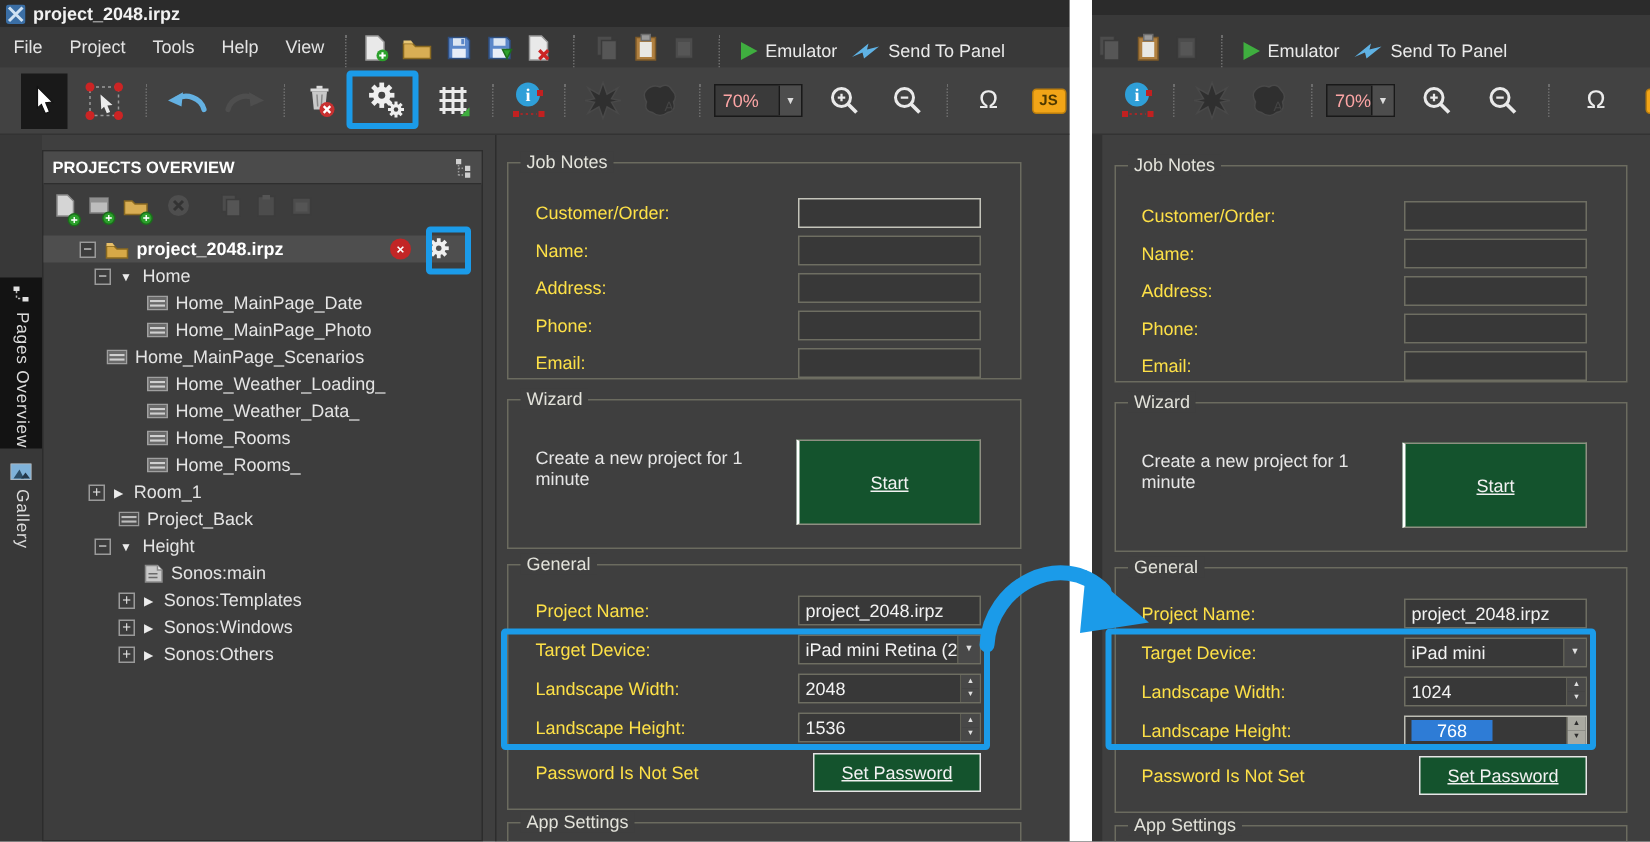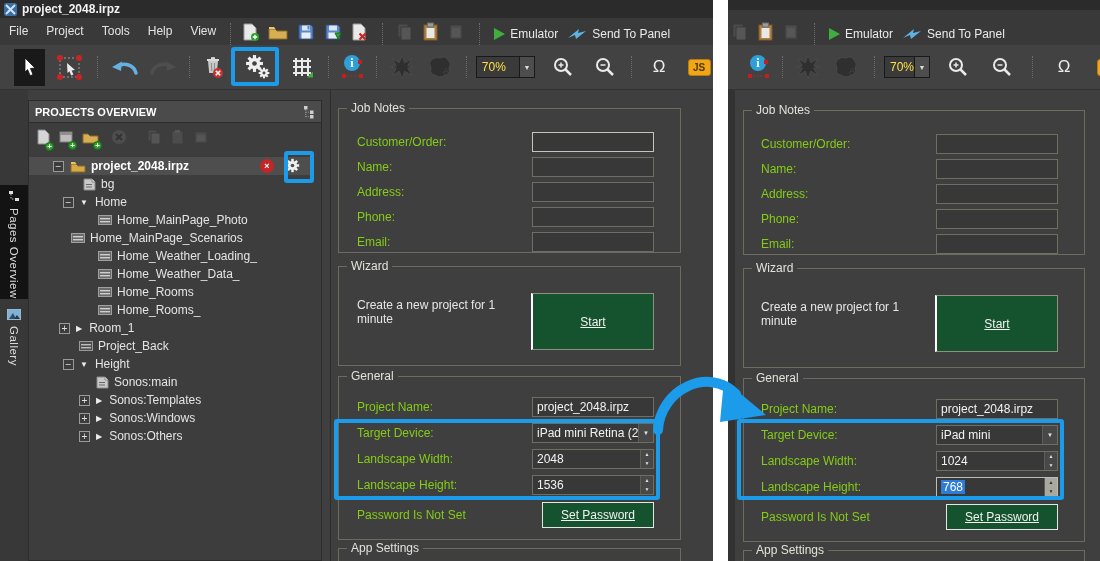--- a/index.html
+++ b/index.html
@@ -22,21 +22,21 @@
              display:flex; align-items:flex-end; }
   .menu-item { padding:0 9px; line-height:27px; color:#e3e3e3; cursor:default; }
   .tb1-icons { display:flex; align-items:center; gap:9px; margin-left:6px; }
   .vsep { width:1px; height:22px; border-left:1px dotted #6d6d6d; margin:0 5px; }
   .tb2 { position:absolute; left:0; right:0; top:45px; height:45px; background:#424242;
          border-bottom:1px solid #333; display:flex; align-items:center; }
   .tbtn { display:flex; align-items:center; justify-content:center; height:36px; min-width:28px; }
   .label-btn { display:flex; align-items:center; gap:5px; color:#eaeaea; }
   .zoom-dd { width:62px; height:22px; background:#3a3a3a; border:1px solid #191919;
              display:flex; align-items:center; }
-  .zoom-dd .val { flex:1; padding-left:5px; color:#fde047; }
+  .zoom-dd .val { flex:1; padding-left:5px; color:#fca5a5; }
   .zoom-dd .dbtn { width:15px; height:100%; background:#4d4d4d; border-left:1px solid #191919;
                    display:flex; align-items:center; justify-content:center; font-size:7px; color:#ddd; }
   .omega { font-size:17px; color:#ededed; }
   .js-badge { width:23px; height:17px; background:#f2a517; border:1px solid #b97d0e; border-radius:3px;
               color:#4d3800; font-size:10px; font-weight:bold; display:flex; align-items:center; justify-content:center; }
   .cursor-btn { background:#191919; width:33px; height:37px; }
   .gear-glyph { position:relative; width:26px; height:26px; }
   .play-tri { width:0; height:0; border-left:11px solid #3fae3f; border-top:6px solid transparent; border-bottom:6px solid transparent; }
   .disabled-star { opacity:.9; }
 
@@ -68,35 +68,35 @@
   .tree-gear { position:absolute; right:12px; top:1px; }
 
   
   .formpane { position:absolute; top:90px; bottom:0; background:#3f3f3f; }
   #left-form { left:330px; width:383px; border-left:1px solid #2d2d2d; }
   #right-form { left:7px; width:365px; }
   .edge-strip { position:absolute; left:0; top:90px; width:7px; height:471px; background:#323232; }
   .fs { position:absolute; border:1px solid #6b6b5f; }
   .leg { position:absolute; top:-8px; left:8px; background:#3f3f3f; padding:0 4px; color:#e2e2da; }
   .fr { display:flex; align-items:center; height:20px; margin-bottom:5px; }
-  .fr .flabel { flex:1; color:#84cc16; }
+  .fr .flabel { flex:1; color:#fde047; }
   .inp { width:122px; height:20px; background:#383838; border:1px solid #6e6e62; color:#f2f2f2;
          line-height:18px; padding-left:4px; white-space:nowrap; overflow:hidden; }
   .inp.focus { border-color:#c4c4ba; }
   .dd { width:122px; height:20px; background:#383838; border:1px solid #6e6e62; display:flex; align-items:center; }
   .dd .dval { flex:1; padding-left:4px; color:#f2f2f2; white-space:nowrap; overflow:hidden; }
   .dd .darr { width:15px; height:100%; background:#484848; border-left:1px solid #5e5e54;
               font-size:6px; color:#e0e0e0; display:flex; align-items:center; justify-content:center; }
   .spin { width:122px; height:20px; background:#383838; border:1px solid #6e6e62; display:flex; align-items:center; }
   .spin .sval { flex:1; padding-left:4px; color:#f2f2f2; }
   .spin .sbtns { width:13px; height:100%; display:flex; flex-direction:column; border-left:1px solid #5e5e54; }
   .spin .sbtns span { flex:1; font-size:5px; color:#e0e0e0; text-align:center; line-height:9px; background:#484848; }
   .spin.focus { border-color:#bdbdb4; }
   .spin.focus .sbtns span { background:#a9a9a1; color:#2c2c2c; }
-  .sel-text { background:#2e7cd6; color:#fff; padding:0 2px; }
+  .sel-text { background:#2e7cd6; color:#fff; padding:0 17px; }
   .btn { background:#14532d; border:1px solid #8f8f82; color:#f2f2f2; display:flex; align-items:center; justify-content:center;text-decoration:underline; }
   .btn.bright { border:1px solid #e6e6e6; }
   .start-btn { width:123px; height:57px; border:1px solid #8f8f82; border-left:2px solid #ffffff; }
   .pw-btn { width:112px; height:26px; }
 
   
   .hlbox { position:absolute; border:4px solid var(--hl,#1b9be9); border-radius:3px; pointer-events:none; }
   #arrow-svg { position:absolute; left:630px; top:358px; width:170px; height:122px; z-index:50; }
 
   .green-badge { position:absolute; right:-3px; bottom:-3px; width:9px; height:9px; border-radius:50%;
@@ -381,33 +381,32 @@
                 <rect x="7.5" y="1" width="3" height="16"></rect>
                 <rect x="1" y="7.5" width="16" height="3"></rect>
                 <rect x="7.5" y="1" width="3" height="16" transform="rotate(45 9 9)"></rect>
                 <rect x="7.5" y="1" width="3" height="16" transform="rotate(-45 9 9)"></rect>
                 <circle cx="9" cy="9" r="5.5"></circle>
               </g>
               <circle cx="9" cy="9" r="2.2" fill="#4e4e4e"></circle>
             </svg>
         </span>
       </div>
-      <div class="trow" style="padding-left:54px">
-        <svg class="ti" width="13" height="13">
-            <path d="M1 1 h8 l3 3 v8 h-11 z" fill="#c9c9c9" stroke="#8a8a8a"></path>
-            <path d="M9 1 v3 h3" fill="#efefef" stroke="#8a8a8a"></path>
-            <rect x="3" y="6" width="6" height="1" fill="#6a6a6a"></rect>
-            <rect x="3" y="8.5" width="6" height="1" fill="#6a6a6a"></rect>
-          </svg>
-        <span class="tlabel">bg</span>
-      </div>
       <div class="trow" style="padding-left:34px">
         <span class="exp">−</span>
         <span class="tri">▼</span>
         <span class="tlabel">Home</span>
+      </div>
+      <div class="trow" style="padding-left:69px">
+        <svg class="ti" width="14" height="10">
+            <rect x=".5" y=".5" width="13" height="9" fill="#6a6a6a" stroke="#a0a0a0"></rect>
+            <rect x="2" y="3" width="10" height="1.4" fill="#cfcfcf"></rect>
+            <rect x="2" y="6" width="10" height="1.4" fill="#cfcfcf"></rect>
+          </svg>
+        <span class="tlabel">Home_MainPage_Date</span>
       </div>
       <div class="trow" style="padding-left:69px">
         <svg class="ti" width="14" height="10">
             <rect x=".5" y=".5" width="13" height="9" fill="#6a6a6a" stroke="#a0a0a0"></rect>
             <rect x="2" y="3" width="10" height="1.4" fill="#cfcfcf"></rect>
             <rect x="2" y="6" width="10" height="1.4" fill="#cfcfcf"></rect>
           </svg>
         <span class="tlabel">Home_MainPage_Photo</span>
       </div>
       <div class="trow" style="padding-left:42px">

